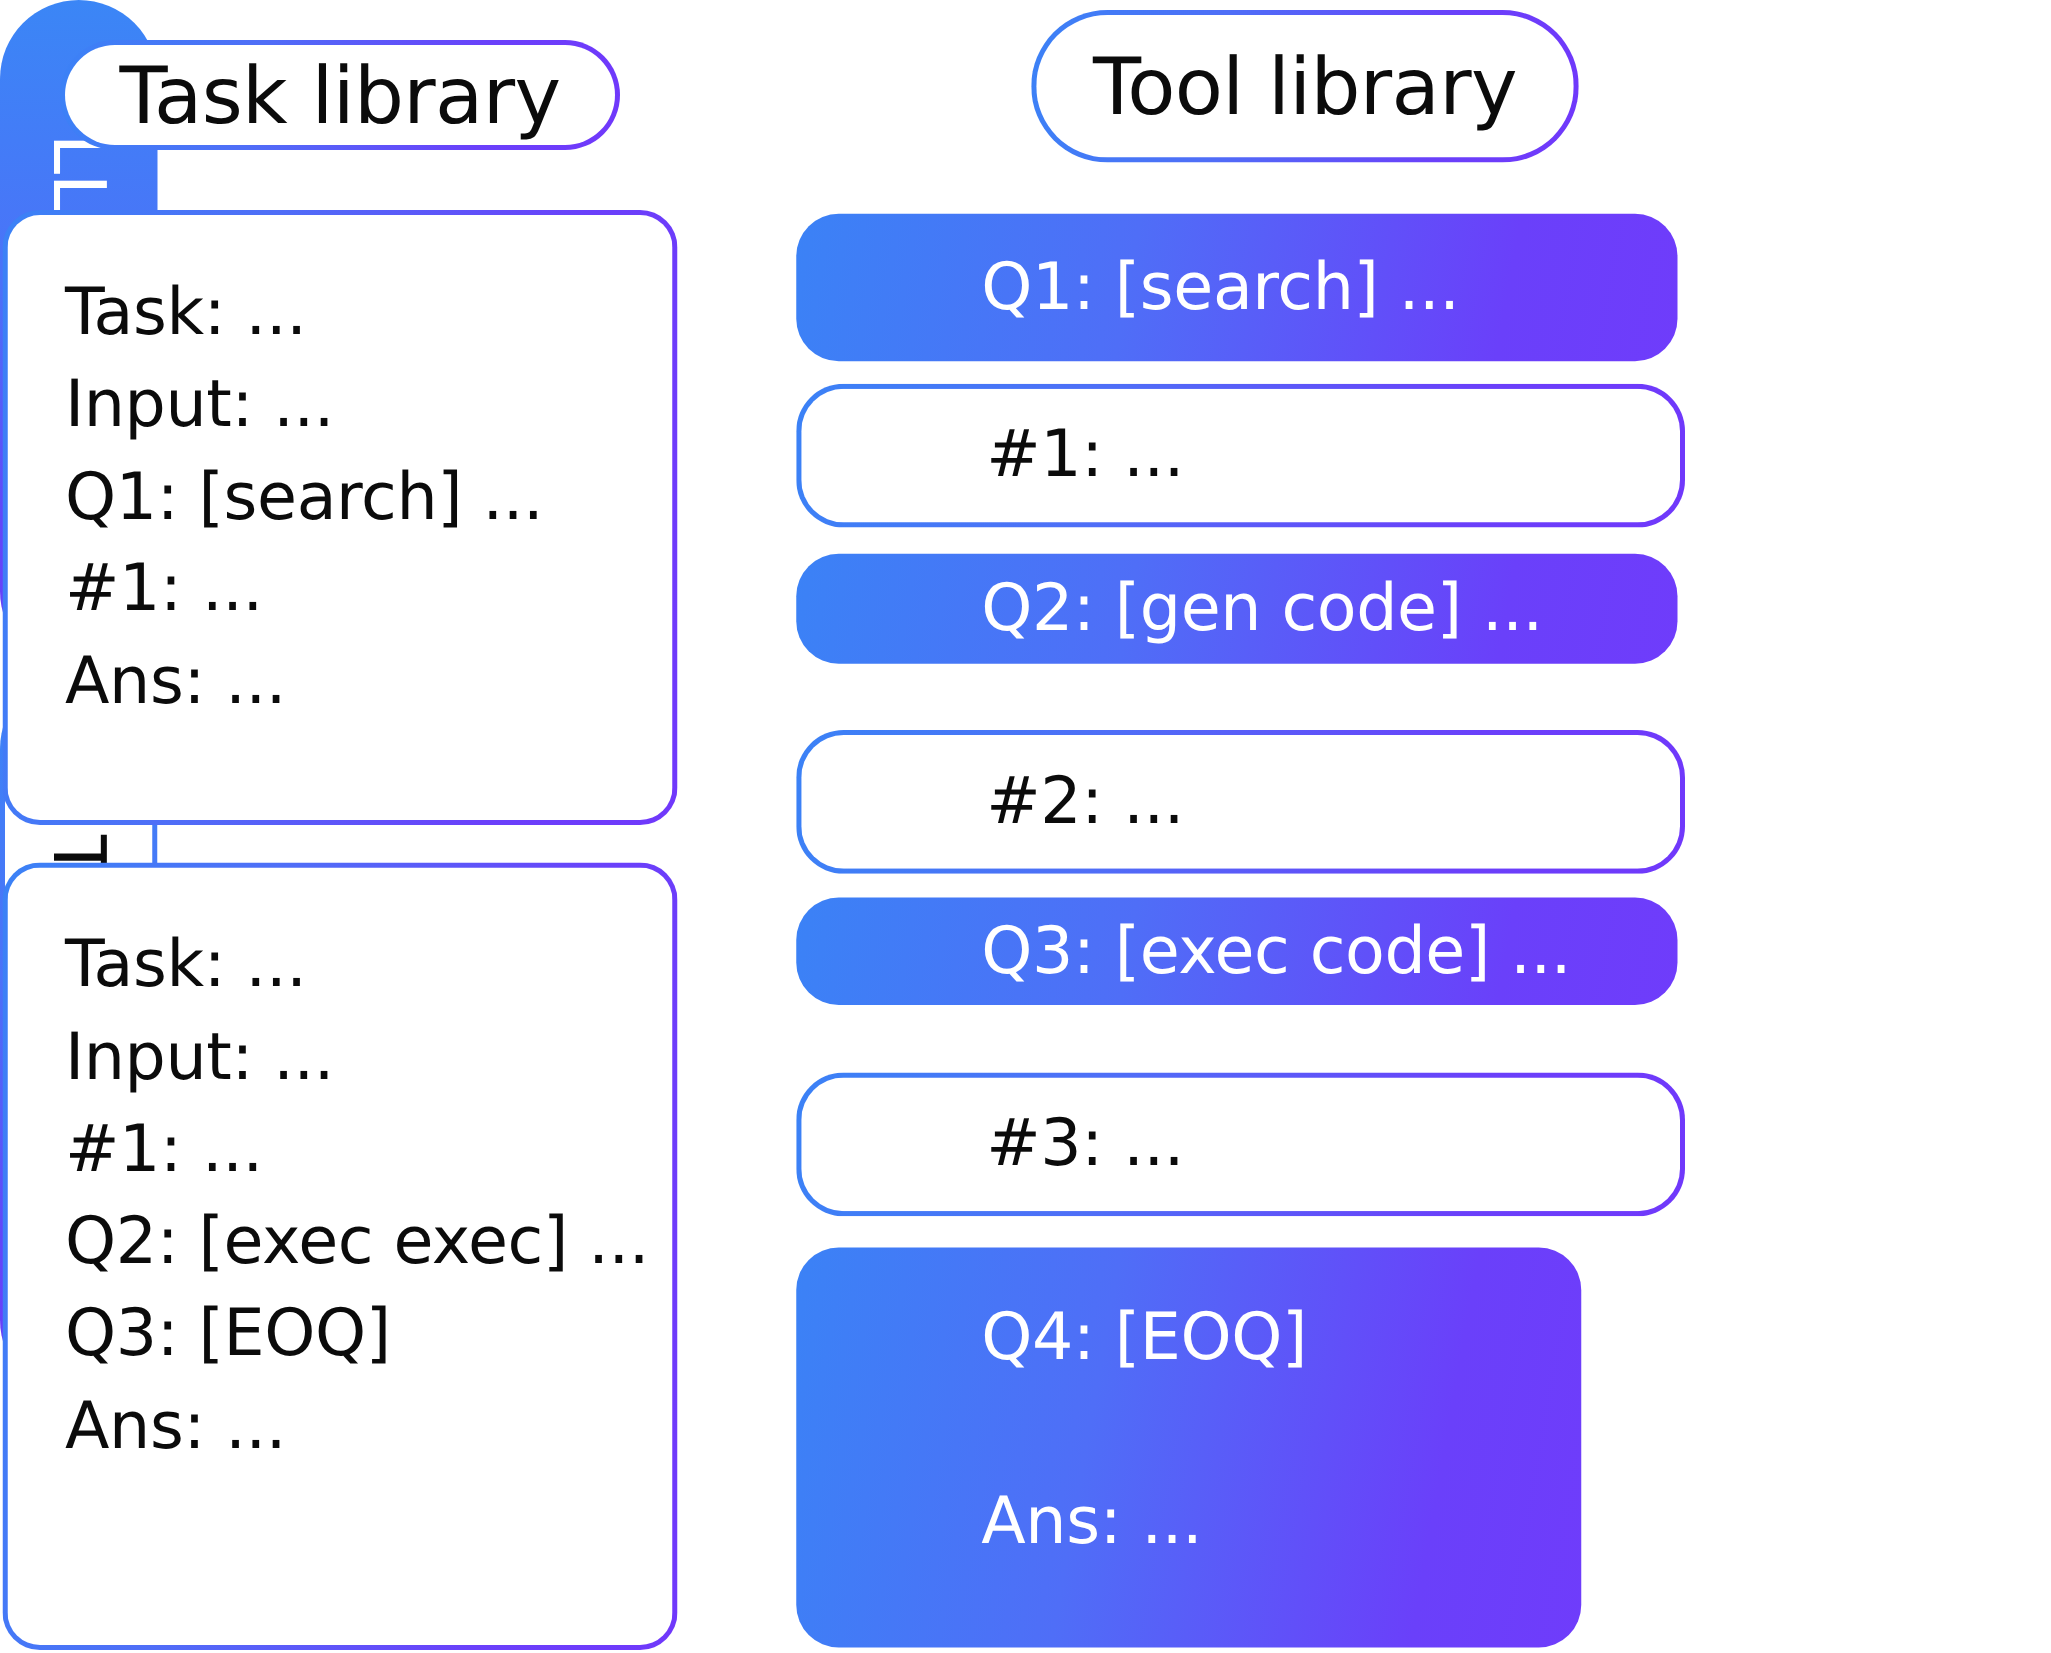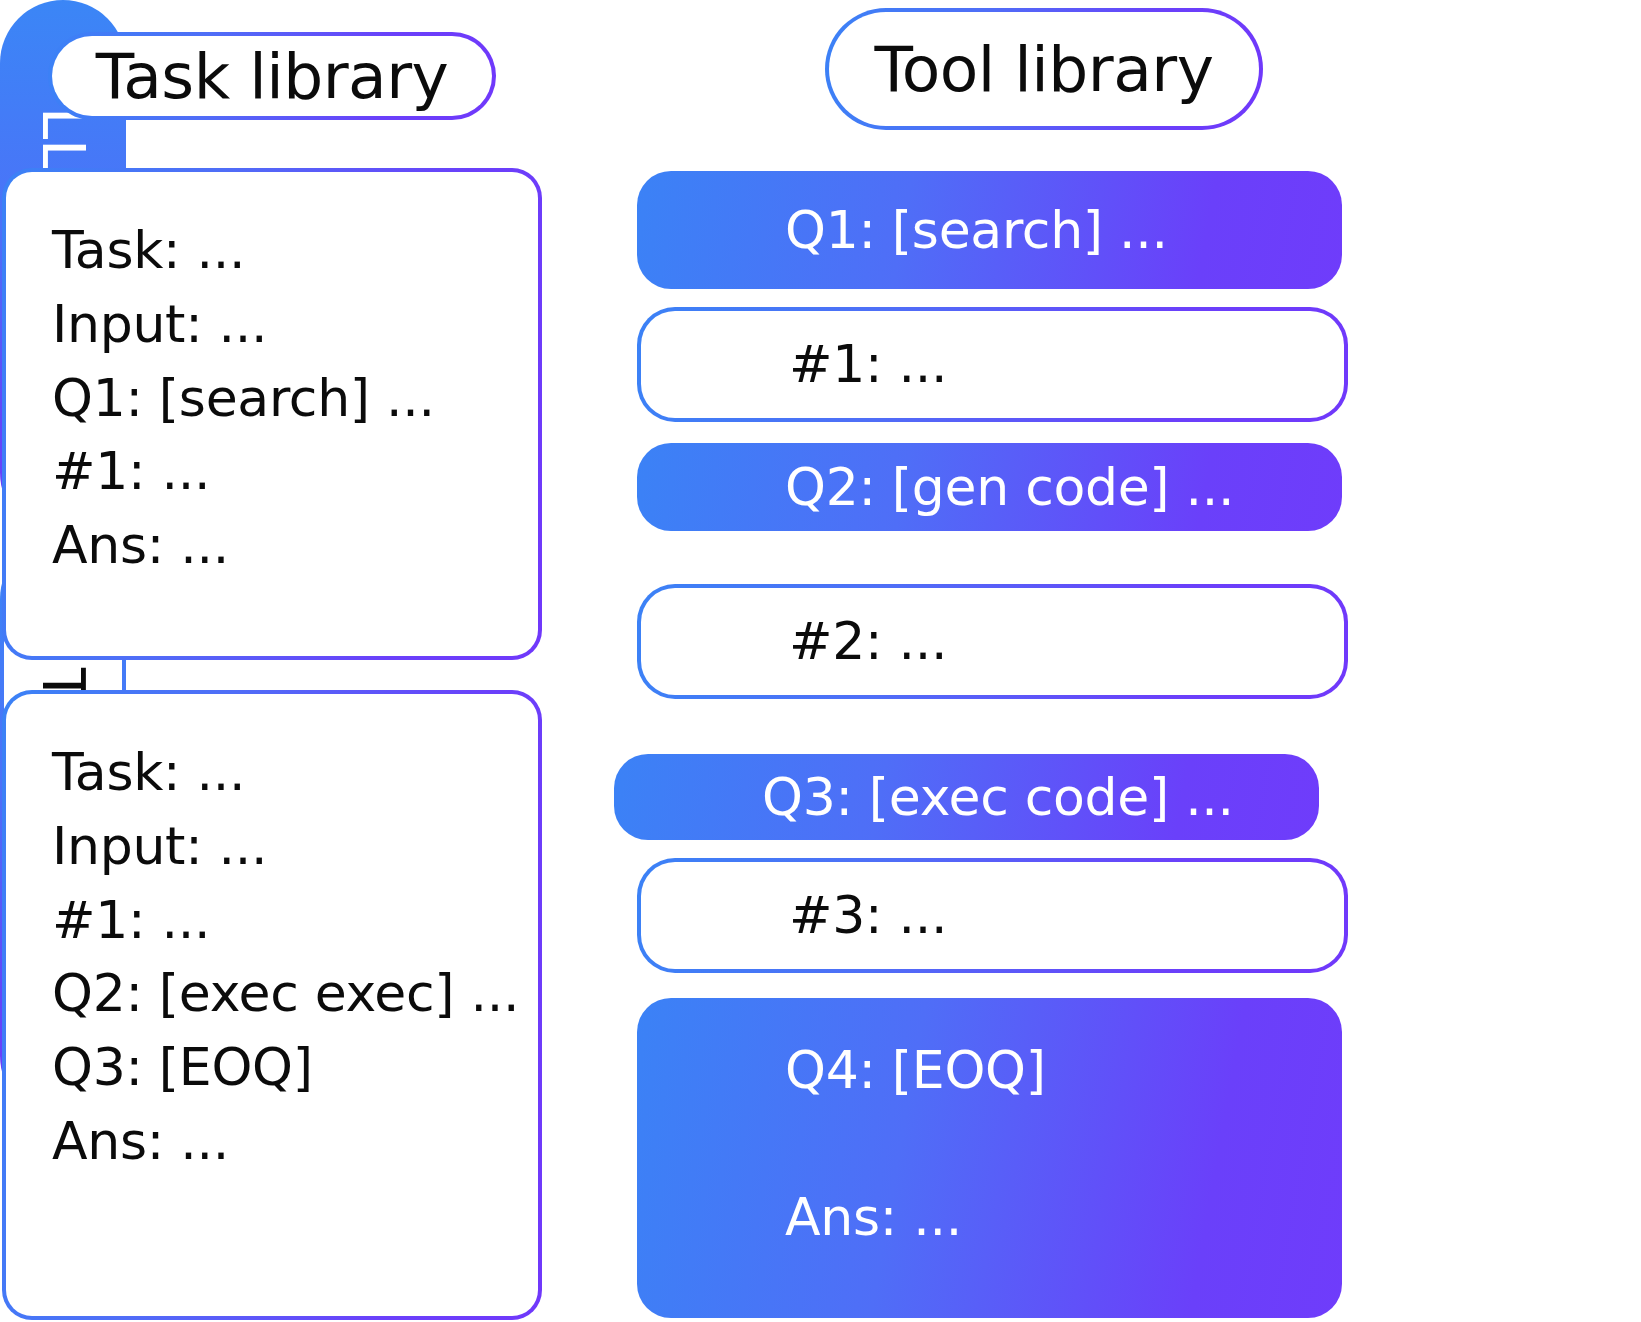--- a/index.html
+++ b/index.html
@@ -88,25 +88,25 @@
     letter-spacing: -0.3px;
     white-space: nowrap;
   }
   .tool-line-dark { color: #0b0b0b; }
   .tool-line-light { color: #ffffff; }
 
   #tool-card-q1 { left: 637px; top: 171px; width: 705px; height: 118px; }
   #tool-card-h1 { left: 637px; top: 307px; width: 711px; height: 115px; }
   #tool-card-q2 { left: 637px; top: 443px; width: 705px; height: 88px; }
   #tool-card-h2 { left: 637px; top: 584px; width: 711px; height: 115px; }
-  #tool-card-q3 { left: 614px; top: 718px; width: 705px; height: 86px; margin-top: 36px; }
+  #tool-card-q3 { left: 637px; top: 718px; width: 705px; height: 86px; }
   #tool-card-h3 { left: 637px; top: 858px; width: 711px; height: 115px; }
 
   #tool-card-q4 {
-    left: 637px; top: 998px; width: 705px; height: 320px;
+    left: 637px; top: 998px; width: 628px; height: 320px;
     border-radius: 34px;
     display: block;
     padding: 40px 0 16px 148px;
     box-sizing: border-box;
   }
   #tool-card-q4 .tool-line { margin-bottom: 82px; }
   #tool-card-q4 .tool-line:last-child { margin-bottom: 0; }
 
   
   .vbar {

